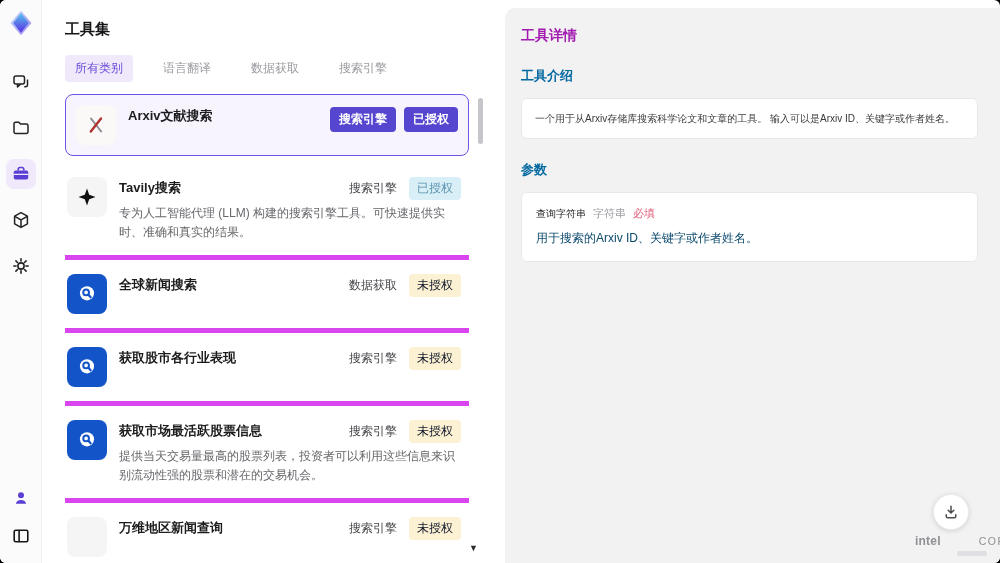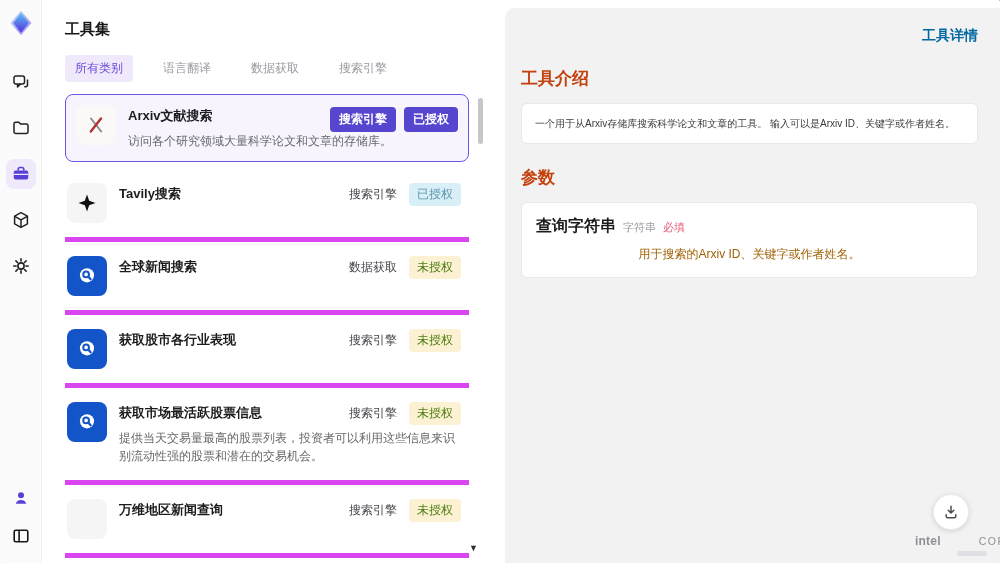--- a/index.html
+++ b/index.html
@@ -1,18 +1,18 @@
 <!DOCTYPE html>
 <html><head>
 <meta charset="utf-8">
 <style>
   html,body{margin:0;padding:0;background:#000;}
   *{box-sizing:border-box;}
   body{font-family:"Liberation Sans","DejaVu Sans",sans-serif;}
-  .window{position:relative;width:1000px;height:563px;background:#fff;border-radius:1px;overflow:hidden;display:flex;}
+  .window{position:relative;width:1000px;height:563px;background:#fff;border-radius:6px;overflow:hidden;display:flex;}
 
   
   .rail{flex:0 0 42px;width:42px;background:#fbfbfc;border-right:1px solid #f0f0f2;display:flex;flex-direction:column;align-items:center;padding:9px 0 12px;}
   .rail-logo{width:28px;height:28px;margin-bottom:30px;}
   .rail-nav{display:flex;flex-direction:column;gap:16px;align-items:center;}
   .rail-item{width:30px;height:30px;display:flex;align-items:center;justify-content:center;border-radius:8px;cursor:pointer;}
   .rail-item.active{background:#efe9fb;}
   .rail-spacer{flex:1;}
   .rail-bottom{display:flex;flex-direction:column;gap:8px;align-items:center;}
   .rail-item svg{display:block;}
@@ -29,36 +29,36 @@
   .tool-icon{flex:0 0 40px;width:40px;height:40px;border-radius:8px;display:flex;align-items:center;justify-content:center;}
   .tool-icon svg{display:block;}
   .tool-main{flex:1;min-width:0;}
   .tool-name{font-size:13px;font-weight:bold;color:#1c1c1e;margin:2px 0 7px;}
   .tool-desc{font-size:12px;color:#68686d;line-height:1.55;max-width:352px;}
   .tool-badges{position:absolute;top:14px;right:8px;display:flex;gap:12px;align-items:center;}
   .tool-card.selected .tool-badges{top:12px;right:10px;gap:8px;}
   .badge{font-size:12px;padding:3px 8px;border-radius:4px;white-space:nowrap;}
   .badge.category{color:#47474c;padding:3px 0;}
   .badge.auth-yes{background:#d9eff8;color:#5a93ad;}
-  .badge.auth-no{background:#fcf1d3;color:#4d7c0f;}
+  .badge.auth-no{background:#fcf1d3;color:#0f172a;}
   .tool-card.selected .badge{background:#5646cf;color:#fff;padding:4px 9px;font-weight:bold;}
   .scroll-thumb{position:absolute;right:0;top:4px;width:5px;height:46px;background:#c6c6ca;border-radius:3px;cursor:pointer;}
   .scroll-caret{position:absolute;right:5px;bottom:16px;font-size:9px;color:#2a2a2a;line-height:1;cursor:pointer;}
 
   
   .details{flex:1;margin:8px 0 0 8px;background:#f2f2f3;border-radius:10px 0 0 0;padding:19px 22px 18px 16px;}
-  .details-title{font-size:14px;font-weight:bold;color:#0369a1;margin:0 0 22px;text-align:right;}
-  .section-heading{font-size:17px;font-weight:bold;color:#c2410c;margin:0 0 13px;}
+  .details-title{font-size:14px;font-weight:bold;color:#a21caf;margin:0 0 22px;}
+  .section-heading{font-size:13px;font-weight:bold;color:#0369a1;margin:0 0 13px;}
   .intro-box{background:#fff;border:1px solid #e8e8ea;border-radius:6px;padding:12px 13px;font-size:10px;color:#3a3a3e;line-height:1.5;margin-bottom:22px;}
   .param-card{background:#fff;border:1px solid #e8e8ea;border-radius:6px;padding:13px 14px 14px;}
   .param-head{display:flex;align-items:baseline;gap:7px;margin-bottom:9px;}
-  .param-name{font-size:16px;font-weight:bold;color:#1c1c1e;}
+  .param-name{font-size:10px;font-weight:normal;color:#1c1c1e;}
   .param-type{font-size:11px;color:#9a9aa0;}
   .param-required{font-size:11px;color:#e25c78;}
-  .param-desc{font-size:12px;color:#a16207;text-align:center;}
+  .param-desc{font-size:12px;color:#0c4a6e;}
 
   
   .float-corner{position:absolute;right:13px;bottom:7px;width:72px;text-align:center;}
   .download-btn{width:36px;height:36px;border-radius:50%;background:#fff;box-shadow:0 1px 5px rgba(0,0,0,.14);display:flex;align-items:center;justify-content:center;margin:0 auto 5px;cursor:pointer;border:1px solid #ececee;}
   .brand{font-size:12px;color:#8f8f94;line-height:1;}
   .brand .intel{font-weight:bold;letter-spacing:.2px;}
   .brand .core{font-size:10.5px;letter-spacing:1.5px;margin-left:2px;padding-left:36px;}
   .brand-bar{width:30px;height:5px;background:#e0e0e4;border-radius:2px;margin:4px 0 0 auto;}
 </style>
 </head>
@@ -158,35 +158,35 @@
     <div class="tool-icon" style="background: rgb(251, 248, 248);">
             <svg width="20" height="20" viewBox="0 0 20 20">
               <g stroke-linecap="round" fill="none">
                 <path d="M5 3.5 15.2 16.5" stroke="#8c8c92" stroke-width="2"></path>
                 <path d="M15 3.5 4.8 16.5" stroke="#b0322e" stroke-width="2.4"></path>
               </g>
             </svg>
           </div>
     <div class="tool-main">
       <div class="tool-name">Arxiv文献搜索</div>
-      <div class="tool-desc">访问各个研究领域大量科学论文和文章的存储库。</div>
     </div>
     <div class="tool-badges">
       <span class="badge category">搜索引擎</span>
       <span class="badge auth-yes">已授权</span>
     </div>
   </div>
         <div class="tool-card">
     <div class="tool-icon" style="background: rgb(245, 245, 246);">
             <svg width="20" height="20" viewBox="0 0 20 20">
               <path d="M10 1.5 12.2 7.8 18.5 10 12.2 12.2 10 18.5 7.8 12.2 1.5 10 7.8 7.8Z" fill="#111"></path>
             </svg>
           </div>
     <div class="tool-main">
       <div class="tool-name">Tavily搜索</div>
+      <div class="tool-desc">专为人工智能代理 (LLM) 构建的搜索引擎工具。可快速提供实时、准确和真实的结果。</div>
     </div>
     <div class="tool-badges">
       <span class="badge category">搜索引擎</span>
       <span class="badge auth-yes">已授权</span>
     </div>
   </div>
         <div class="tool-card">
     <div class="tool-icon" style="background: rgb(19, 85, 200);">
             <svg width="22" height="22" viewBox="0 0 20 20">
               <circle cx="10" cy="9.4" r="6.4" fill="#fff"></circle>

